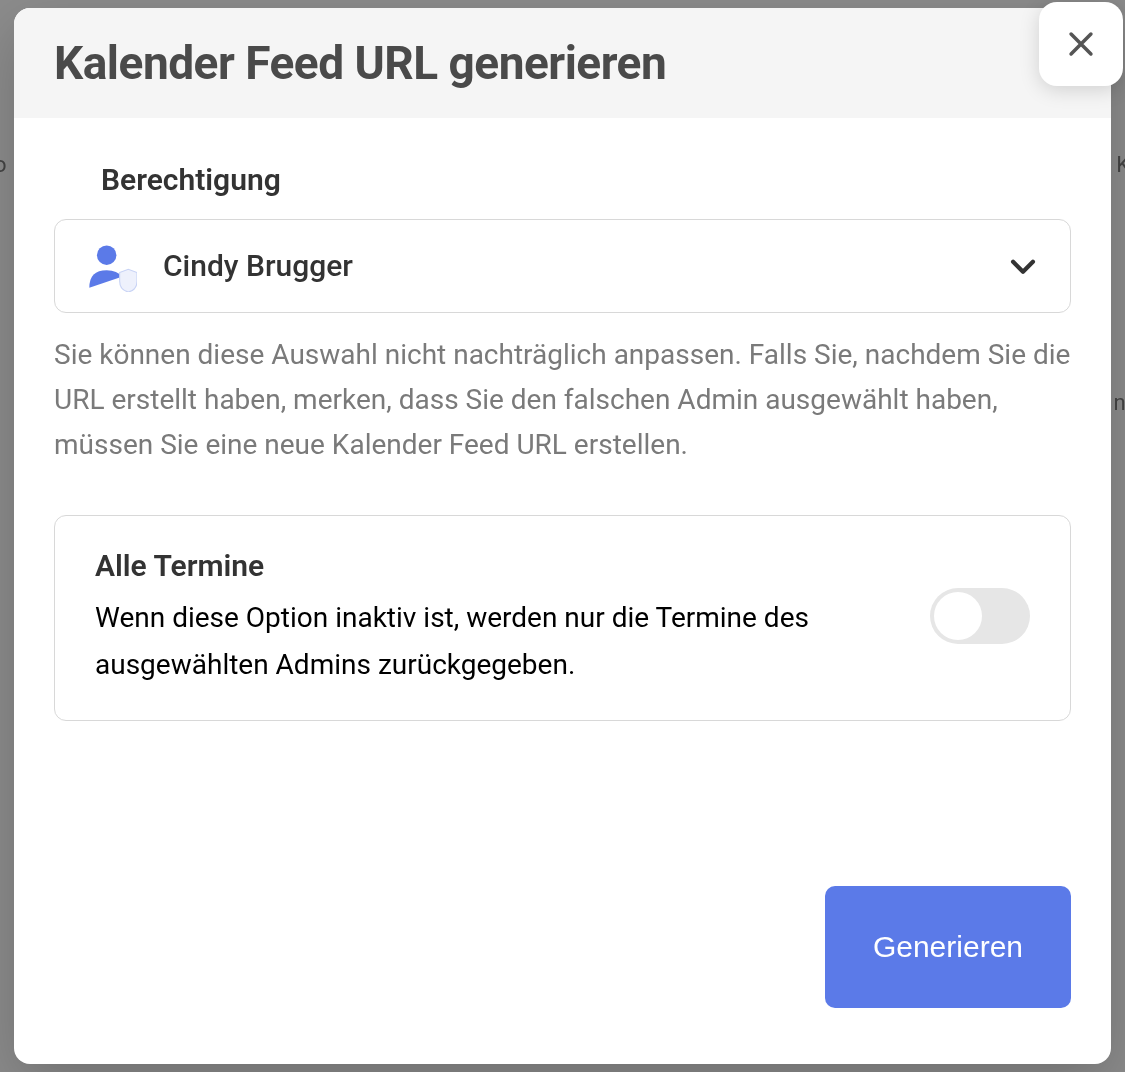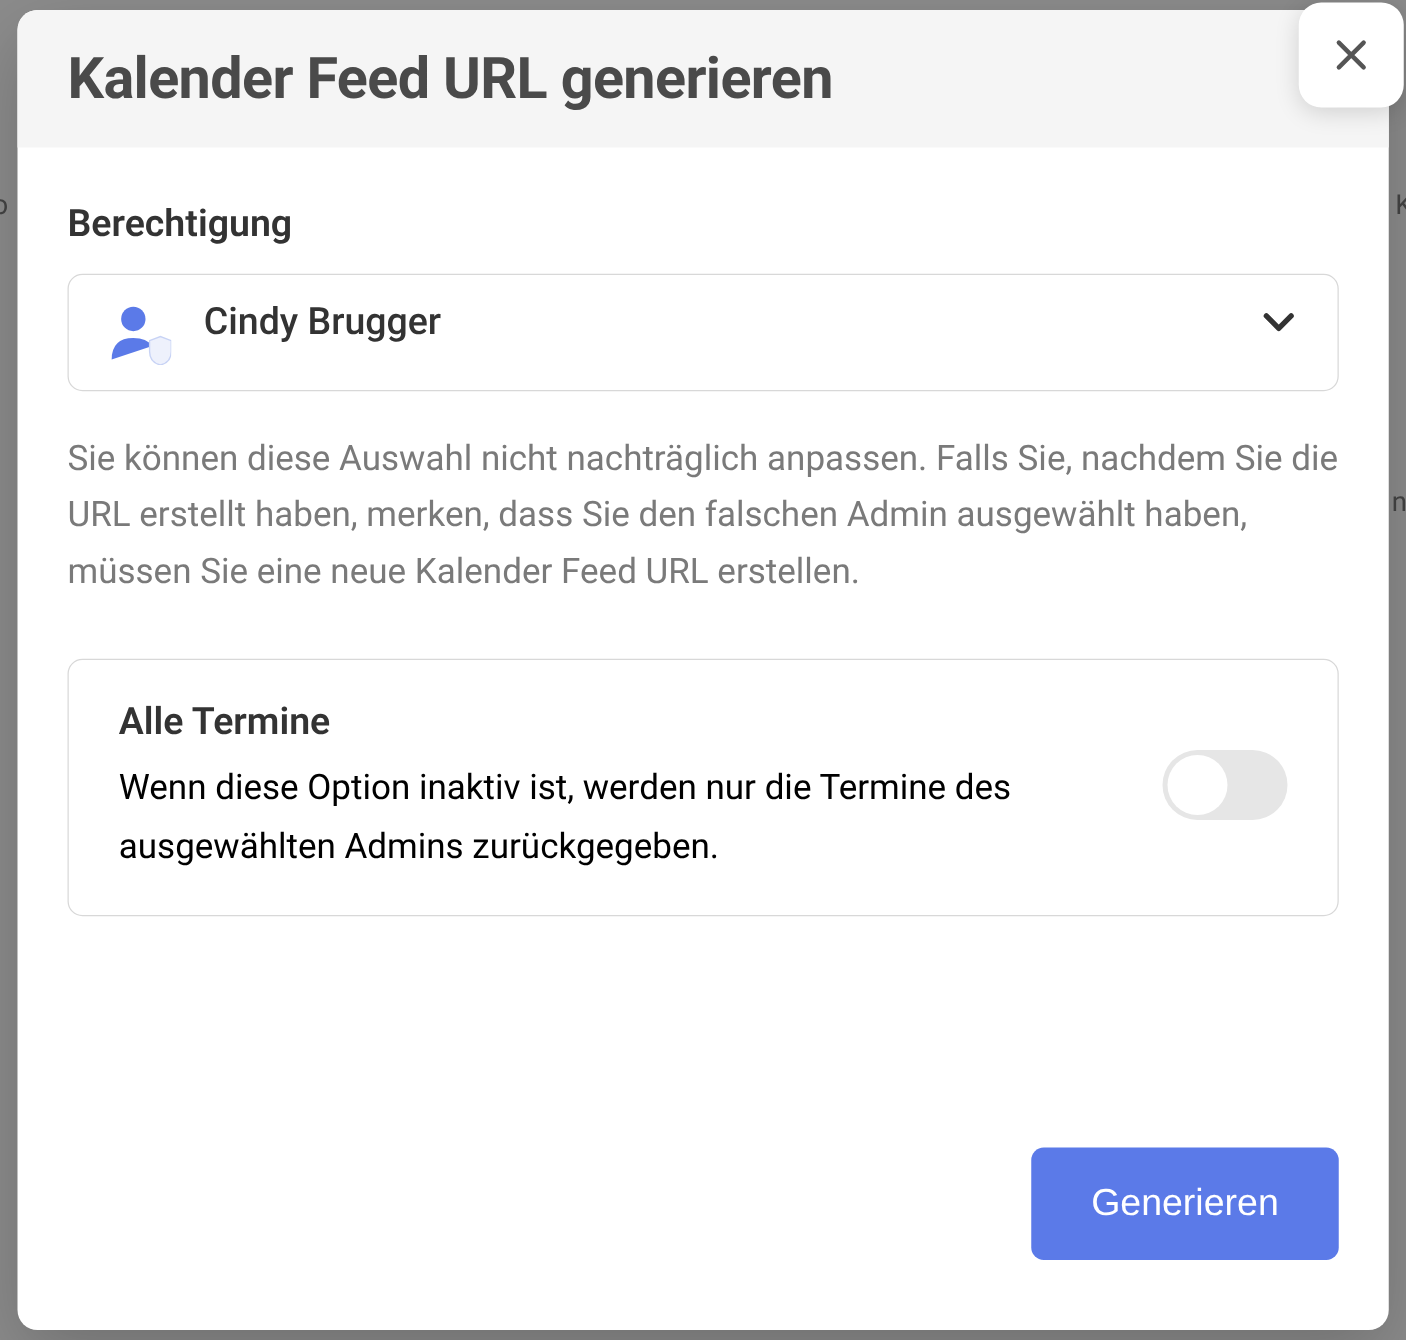--- a/index.html
+++ b/index.html
@@ -70,27 +70,28 @@
     .modal-body {
       flex: 1;
       padding: 44px 40px 20px 40px;
       overflow-y: auto;
     }
     .section-label {
       font-size: 30px;
       font-weight: 600;
       color: #333;
       margin-bottom: 22px;
+      margin-left: 47px;
     }
     .select-box {
       border: 1px solid #d8d8d8;
       border-radius: 12px;
       padding: 20px 30px;
       display: flex;
-      align-items: flex-start;
+      align-items: center;
       cursor: pointer;
       background: #fff;
     }
     .user-icon {
       width: 52px;
       height: 52px;
       flex-shrink: 0;
       margin-right: 26px;
     }
     .user-info {
@@ -116,21 +117,21 @@
       width: 100%;
       height: 100%;
       stroke: #333;
       stroke-width: 3;
       fill: none;
     }
     .help-text {
       font-size: 28px;
       line-height: 1.6;
       color: #7a7a7a;
-      margin-top: 32px;
+      margin-top: 20px;
     }
     .option-card {
       border: 1px solid #d8d8d8;
       border-radius: 12px;
       padding: 32px 40px;
       margin-top: 48px;
       display: flex;
       align-items: flex-start;
       gap: 30px;
     }
@@ -171,21 +172,21 @@
     .modal-footer {
       padding: 20px 40px 56px 40px;
       display: flex;
       justify-content: flex-end;
     }
     .generate-btn {
       background: #5b7ae8;
       color: #fff;
       border: none;
       border-radius: 10px;
-      padding: 28px 48px;
+      padding: 44px 48px;
       font-size: 30px;
       font-weight: 500;
       cursor: pointer;
     }
     .bg-fragment {
       position: absolute;
       color: #444;
       font-size: 22px;
     }
   </style>

